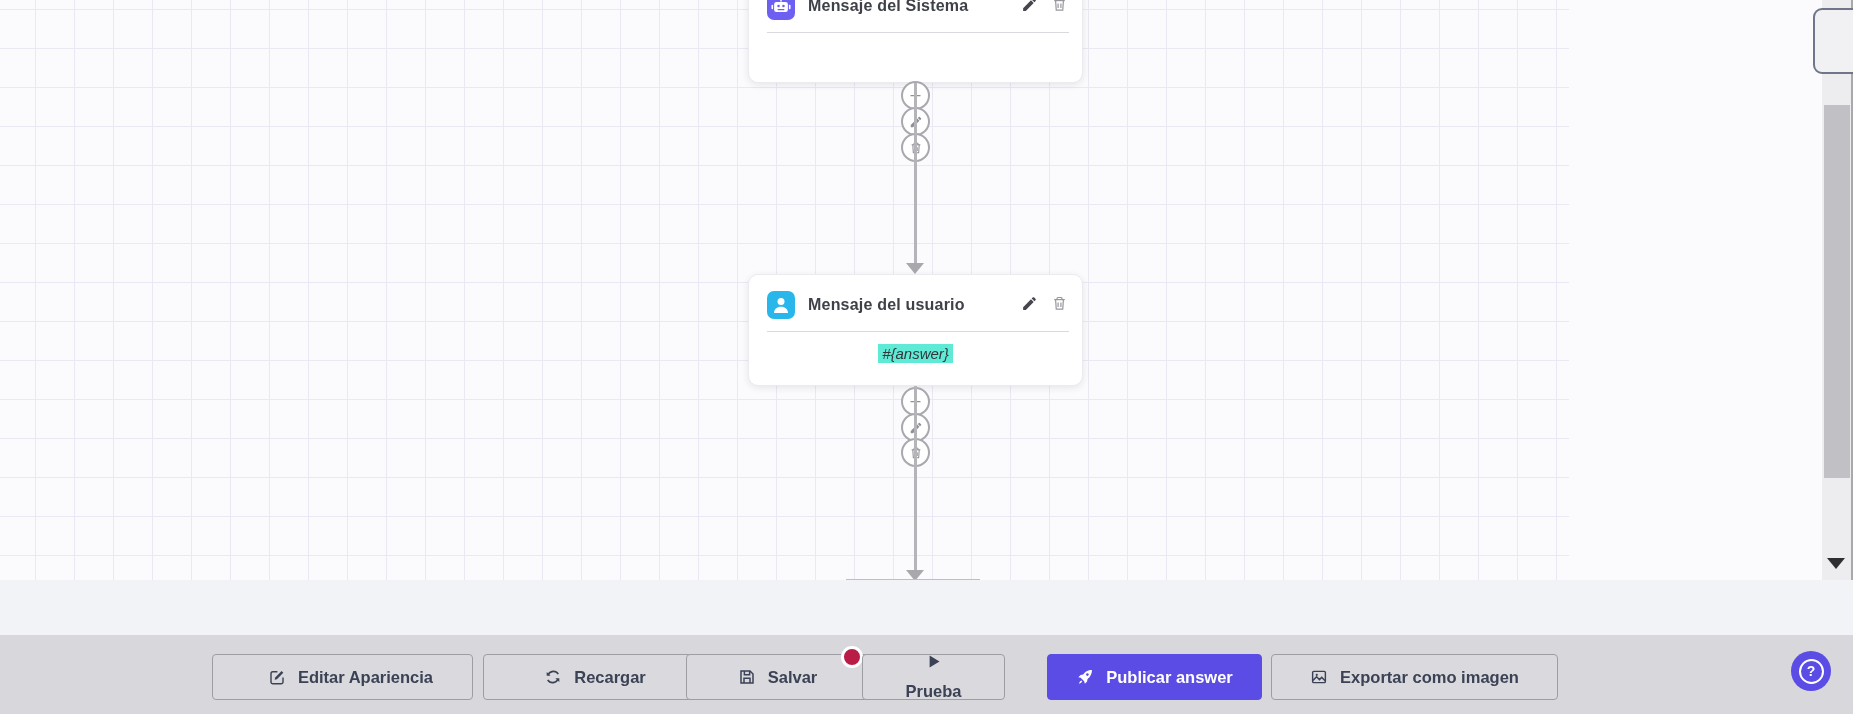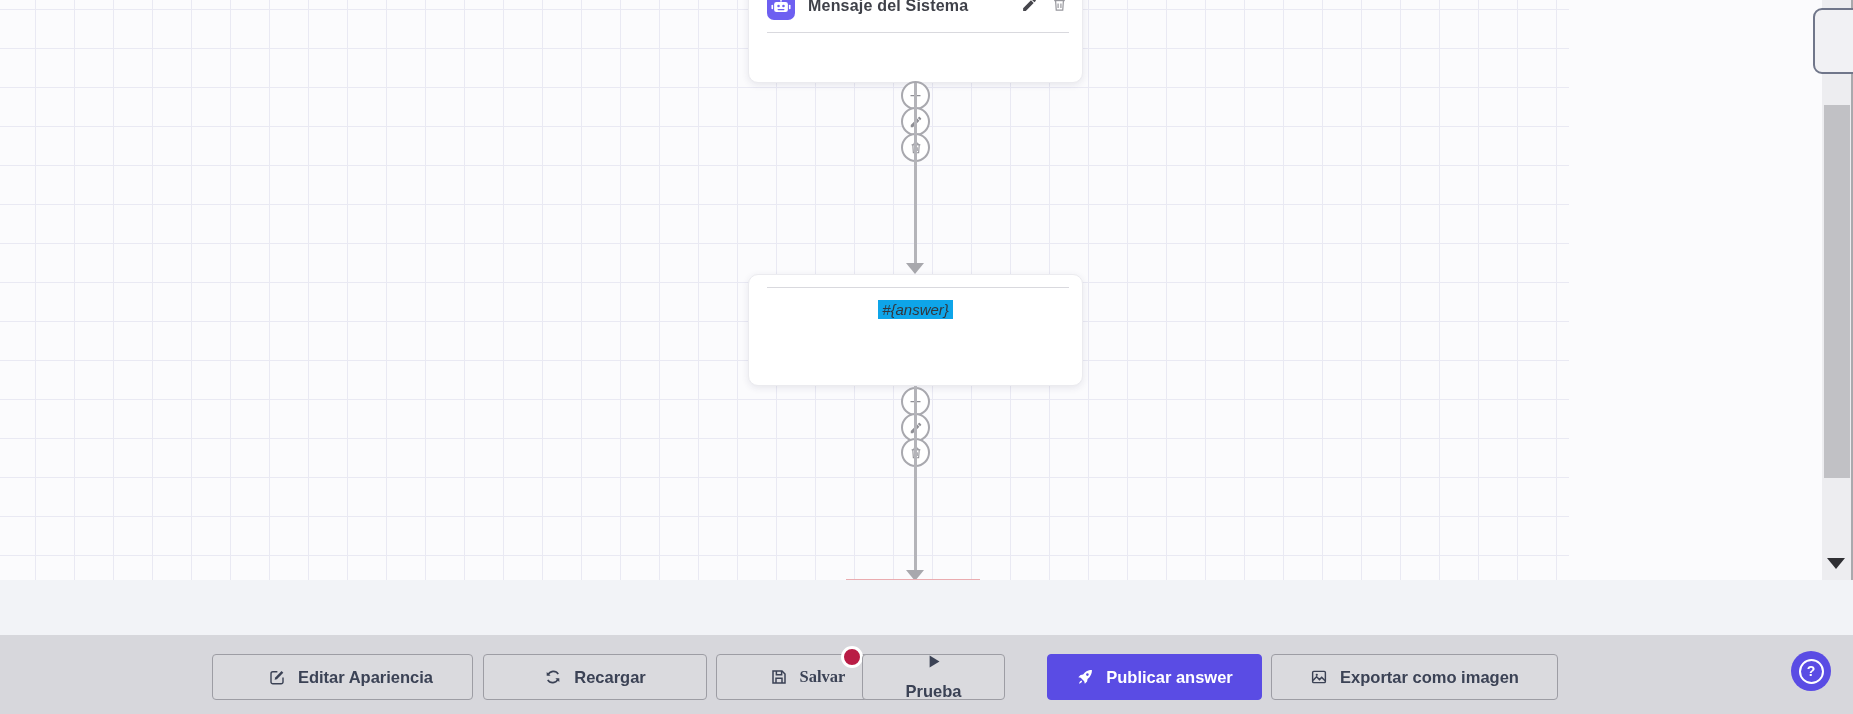--- a/index.html
+++ b/index.html
@@ -29,21 +29,21 @@
   #node-user{top:274px;height:112px;}
   .node-header{display:flex;align-items:center;gap:13px;padding:16px 14px 0 18px;}
   .node-icon{width:28px;height:28px;border-radius:7px;flex:0 0 auto;display:flex;align-items:center;justify-content:center;}
   .node-title{flex:1;font-weight:bold;font-size:16px;color:#3f4149;letter-spacing:.2px;}
   .hdr-act{display:flex;align-items:center;gap:13px;}
   .hdr-act .pencil{color:#46464c;cursor:pointer;}
   .hdr-act .trash{color:#97979d;cursor:pointer;}
   .node-divider{border:none;border-top:1px solid #d9d9de;margin:12px 13px 0 18px;}
   .node-body{padding:13px 18px;font-size:15px;color:#55585f;}
   #node-user .node-body{text-align:center;}
-  .hl{background:#0ea5e9;font-style:italic;color:#33363c;padding:1px 4px;}
+  .hl{background:#5eead4;font-style:italic;color:#33363c;padding:1px 4px;}
   
   .circle-btn{position:absolute;left:901px;width:29px;height:29px;border-radius:50%;
     background:#fff;border:2.5px solid #a8a8ae;box-sizing:border-box;
     display:flex;align-items:center;justify-content:center;color:#8f8f95;cursor:pointer;}
   
   .connector{position:absolute;left:914px;width:3px;background:#b4b4b9;}
   #conn-1{top:83px;height:181px;}
   #conn-2{top:386px;height:184px;}
   .arrowhead{position:absolute;left:906px;width:0;height:0;
     border-left:9px solid transparent;border-right:9px solid transparent;border-top:11px solid #a8a8ad;}
@@ -53,21 +53,21 @@
   
   #strip{position:absolute;left:0;top:580px;width:1853px;height:55px;background:#f2f3f7;}
   #toolbar{position:absolute;left:0;top:635px;width:1853px;height:79px;background:#d7d7dc;}
   .tb-btn{position:absolute;top:654px;height:46px;box-sizing:border-box;
     border:1px solid #9d9da4;border-radius:4px;background:#dadade;color:#3b4255;
     font-family:"Liberation Sans",sans-serif;font-weight:bold;font-size:16.5px;
     display:flex;align-items:center;justify-content:center;gap:12px;cursor:pointer;padding:0;}
   .tb-btn svg{flex:0 0 auto;}
   #btn-edit-appearance{left:212px;width:261px;padding-left:16px;}
   #btn-reload{left:483px;width:224px;}
-  #btn-save{left:716px;width:183px;font-family:Liberation Serif, serif;}
+  #btn-save{left:686px;width:183px;}
   #btn-test{left:862px;width:143px;flex-direction:column;}
   #btn-publish{left:1047px;width:215px;background:#5a4ce4;border-color:#5a4ce4;color:#fff;}
   #btn-export{left:1271px;width:287px;}
   #save-badge{position:absolute;left:841px;top:646px;width:16px;height:16px;border-radius:50%;
     background:#b91c45;border:3px solid #fff;}
   #help-button{position:absolute;left:1791px;top:651px;width:40px;height:40px;border-radius:50%;
     background:#5a4ce4;display:flex;align-items:center;justify-content:center;cursor:pointer;}
   #help-ring{width:21px;height:21px;border:2.5px solid #fff;border-radius:50%;
     display:flex;align-items:center;justify-content:center;color:#fff;font-weight:bold;font-size:14px;}
 </style>
@@ -126,20 +126,44 @@
         <path d="M8.5 6.5V5a1.5 1.5 0 0 1 1.5-1.5h4A1.5 1.5 0 0 1 15.5 5v1.5"></path>
       <path d="M6.5 6.5l.9 13.5h9.2l.9-13.5"></path>
         <path d="M10 10.5v6.5M14 10.5v6.5"></path>
     </svg>
   </div>
 
   <div class="connector" id="conn-1"></div>
   <div class="arrowhead" id="arrow-1"></div>
 
   <div class="node" id="node-user">
+    <div class="node-header">
+      <span class="node-icon" style="background:#29b6ea">
+        <svg width="24" height="24" viewBox="0 0 24 24">
+          <circle cx="12" cy="8.6" r="3.5" fill="#fff"></circle>
+          <path d="M5 20c0-3.9 3.1-6.3 7-6.3s7 2.4 7 6.3z" fill="#fff"></path>
+        </svg>
+      </span>
+      <span class="node-title">Mensaje del usuario</span>
+      <span class="hdr-act">
+        <span class="pencil">
+          <svg width="17" height="17" viewBox="0 0 24 24" fill="currentColor">
+            <path d="M3 17.2V21h3.8L17.9 9.9l-3.8-3.8L3 17.2zM20.7 7.1c.4-.4.4-1 0-1.4l-2.4-2.4c-.4-.4-1-.4-1.4 0l-1.8 1.8 3.8 3.8 1.8-1.8z"></path>
+          </svg>
+        </span>
+        <span class="trash">
+          <svg width="17" height="17" viewBox="0 0 24 24" fill="none" stroke="currentColor" stroke-width="1.7">
+            <path d="M4.5 6.5h15"></path>
+              <path d="M8.5 6.5V5a1.5 1.5 0 0 1 1.5-1.5h4A1.5 1.5 0 0 1 15.5 5v1.5"></path>
+            <path d="M6.5 6.5l.9 13.5h9.2l.9-13.5"></path>
+              <path d="M10 10.5v6.5M14 10.5v6.5"></path>
+          </svg>
+        </span>
+      </span>
+    </div>
     <hr class="node-divider">
     <div class="node-body">
       <span class="hl">#{answer}</span>
     </div>
   </div>
 
   <div class="circle-btn" style="top:387px">
     <svg width="15" height="15" viewBox="0 0 24 24" fill="none" stroke="currentColor" stroke-width="2">
         <path d="M12 4v16M4 12h16"></path>
       </svg>

